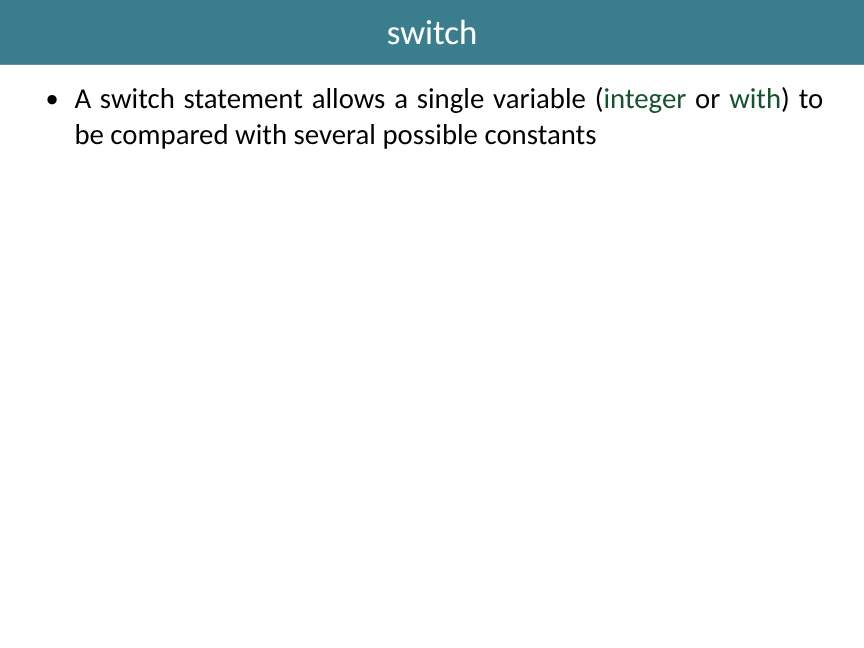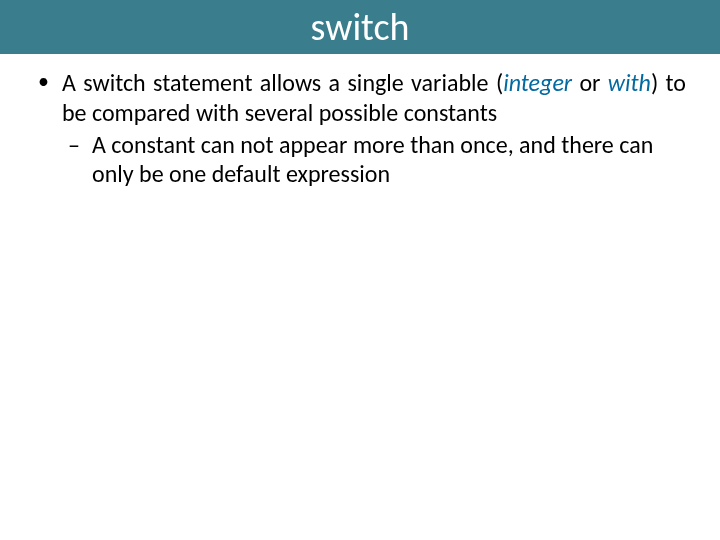--- a/index.html
+++ b/index.html
@@ -8,21 +8,21 @@
   .title-bar {
     width: 100%;
     height: 54px;
     background: #3a7d8c;
     display: flex;
     align-items: center;
     justify-content: center;
   }
   .title-text {
     color: #ffffff;
-    font-size: 38px;
+    font-size: 29px;
     font-family: "Comic Sans MS", "Comic Sans", cursive, Calibri, sans-serif;
     font-weight: 400;
     text-align: center;
   }
   .content {
     padding: 14px 34px 0 34px;
   }
   ul.top {
     list-style: none;
   }
@@ -35,21 +35,21 @@
     text-align: justify;
   }
   ul.top > li::before {
     content: "•";
     position: absolute;
     left: 4px;
     top: 0;
     font-size: 22px;
     color: #000000;
   }
-  .highlight { color: #0369a1; font-style: italic; }
+  .highlight { color: #14532d; }
   ul.sub {
     list-style: none;
     margin-top: 2px;
   }
   ul.sub > li {
     position: relative;
     padding-left: 30px;
     font-size: 24px;
     line-height: 1.22;
     color: #000000;
@@ -70,20 +70,17 @@
 <div class="slide">
 
   <div class="title-bar">
     <div class="title-text">switch</div>
   </div>
 
   <div class="content">
     <ul class="top">
       <li>
         <span>A switch statement allows a single variable (</span><span class="highlight">integer</span><span> or </span><span class="highlight">with</span><span>) to be compared with several possible constants</span>
-        <ul class="sub">
-          <li>A constant can not appear more than once, and there can only be one default expression</li>
-        </ul>
       </li>
     </ul>
   </div>
 
 </div>
 
 </body></html>

